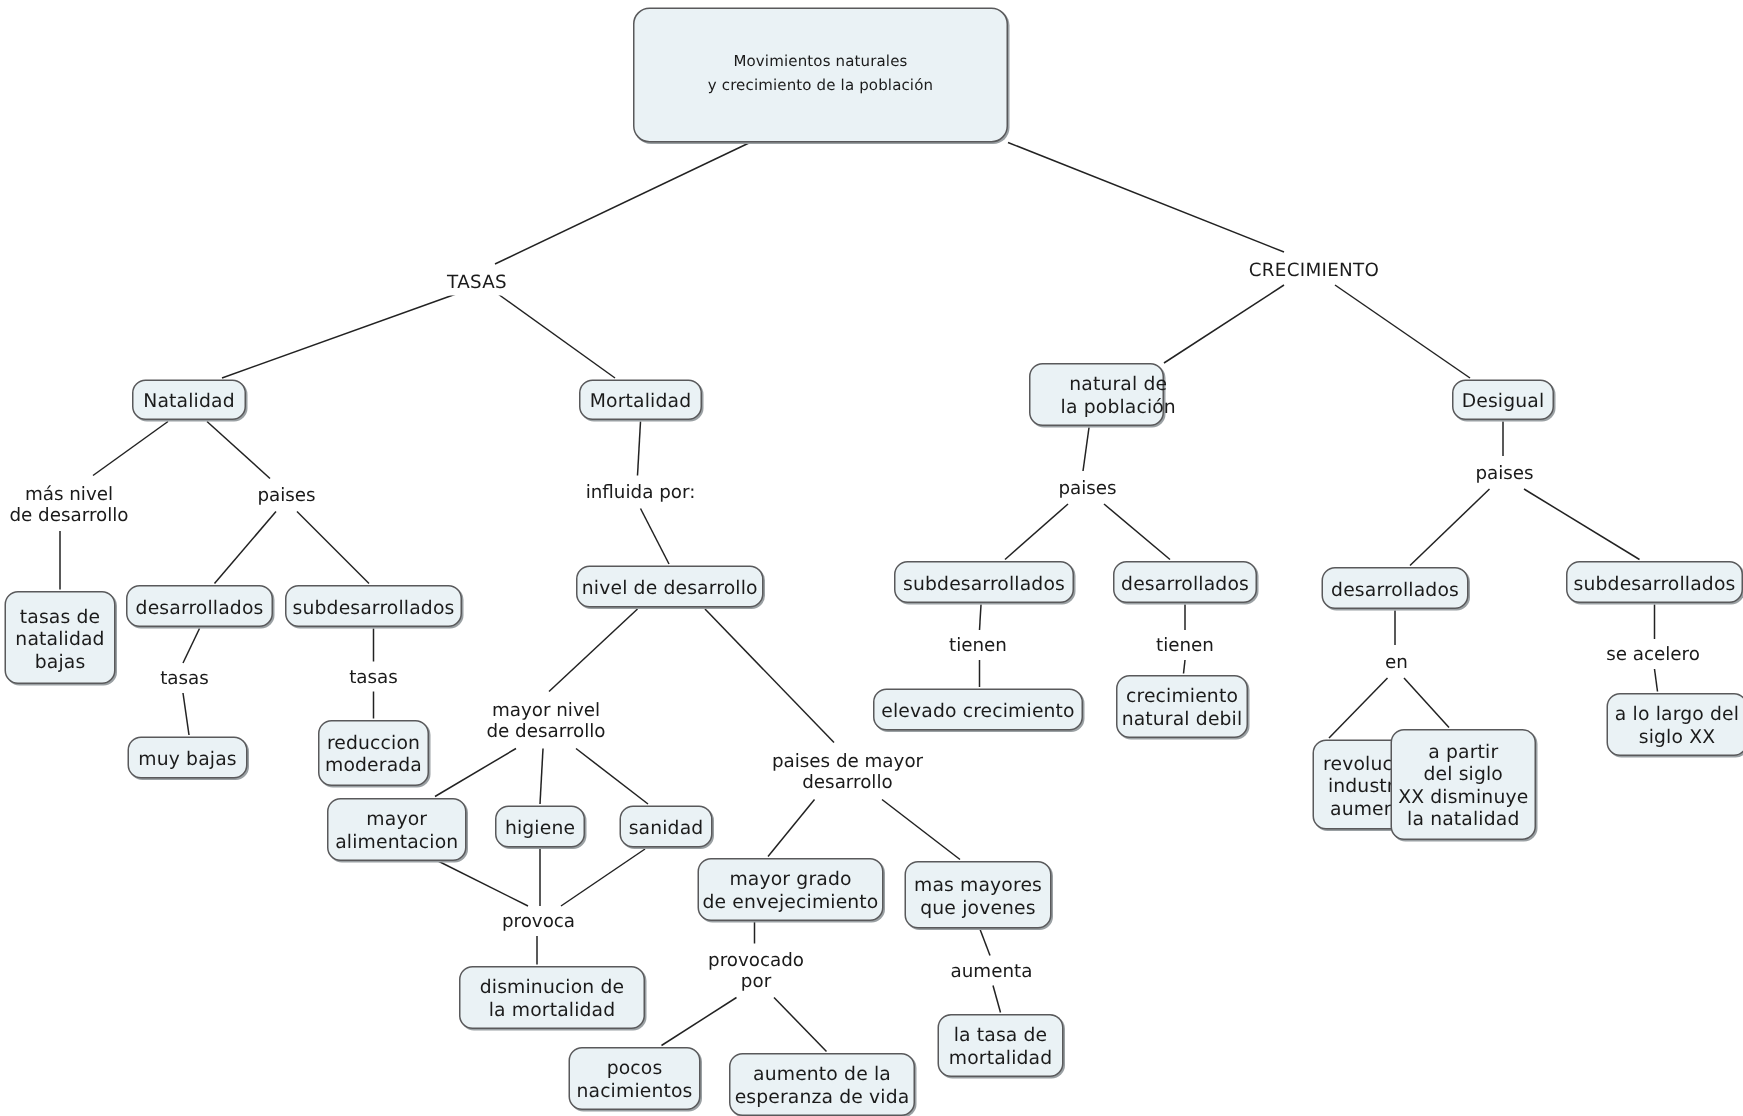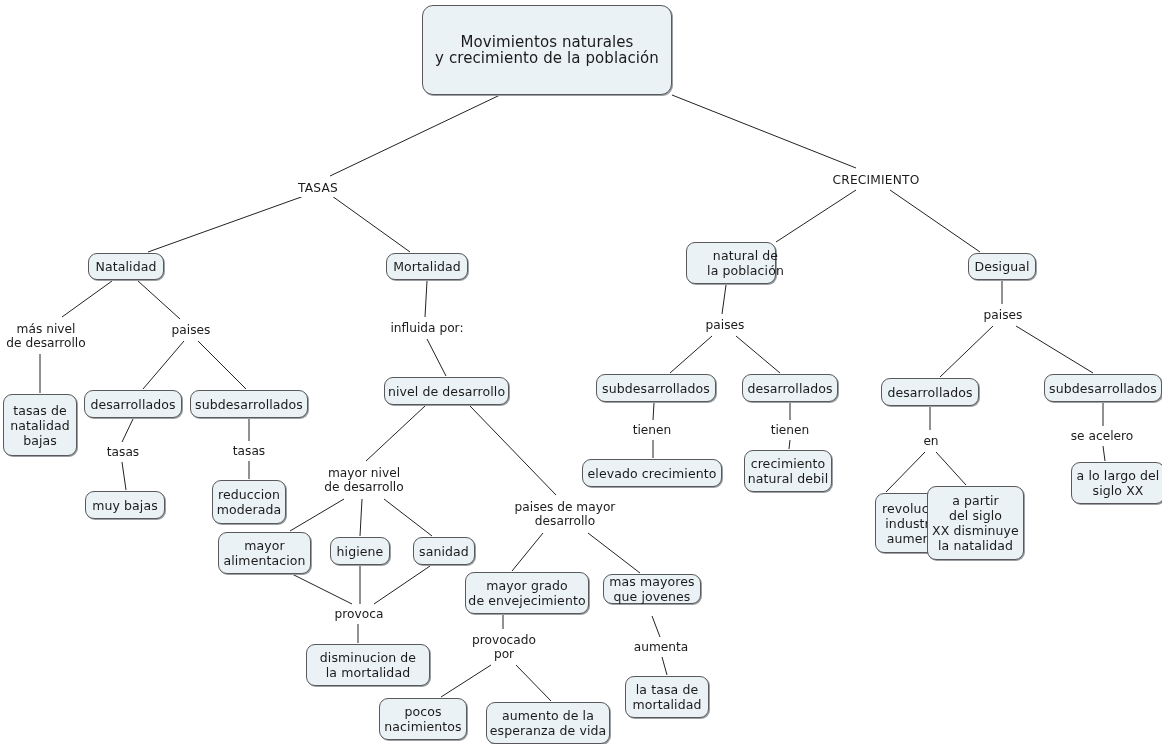--- a/index.html
+++ b/index.html
@@ -39,21 +39,21 @@
     text-align: center;
     color: #1b1b1b;
     font-size: 12.5px;
     line-height: 15px;
     white-space: pre;
     padding: 2px 6px;
     letter-spacing: 0.1px;
   }
   .node.root {
     border-radius: 11px;
-    font-size: 15px;
+    font-size: 10px;
     line-height: 16px;
   }
   .linklabel {
     position: absolute;
     box-sizing: border-box;
     text-align: center;
     color: #1b1b1b;
     font-size: 12.2px;
     line-height: 14.5px;
     white-space: pre;
@@ -139,21 +139,21 @@
 moderada</div>
       <div class="node" style="left: 384px; top: 377px; width: 125px; height: 28px;">nivel de desarrollo</div>
       <div class="node" style="left: 218px; top: 532px; width: 93px; height: 42px;">mayor
 alimentacion</div>
       <div class="node" style="left: 330px; top: 537px; width: 60px; height: 28px;">higiene</div>
       <div class="node" style="left: 413px; top: 537px; width: 62px; height: 28px;">sanidad</div>
       <div class="node" style="left: 306px; top: 644px; width: 124px; height: 42px;">disminucion de
 la mortalidad</div>
       <div class="node" style="left: 441px; top: 572px; width: 124px; height: 42px; margin-left: 24px;">mayor grado
 de envejecimiento</div>
-      <div class="node" style="left: 603px; top: 574px; width: 98px; height: 30px;">mas mayores
+      <div class="node" style="left: 603px; top: 574px; width: 98px; height: 45px;">mas mayores
 que jovenes</div>
       <div class="node" style="left: 379px; top: 698px; width: 88px; height: 42px;">pocos
 nacimientos</div>
       <div class="node" style="left: 486px; top: 702px; width: 124px; height: 42px;">aumento de la
 esperanza de vida</div>
       <div class="node" style="left: 625px; top: 676px; width: 84px; height: 42px;">la tasa de
 mortalidad</div>
       <div class="node" style="left: 596px; top: 374px; width: 120px; height: 28px;">subdesarrollados</div>
       <div class="node" style="left: 742px; top: 374px; width: 96px; height: 28px;">desarrollados</div>
       <div class="node" style="left: 582px; top: 459px; width: 140px; height: 28px;">elevado crecimiento</div>

